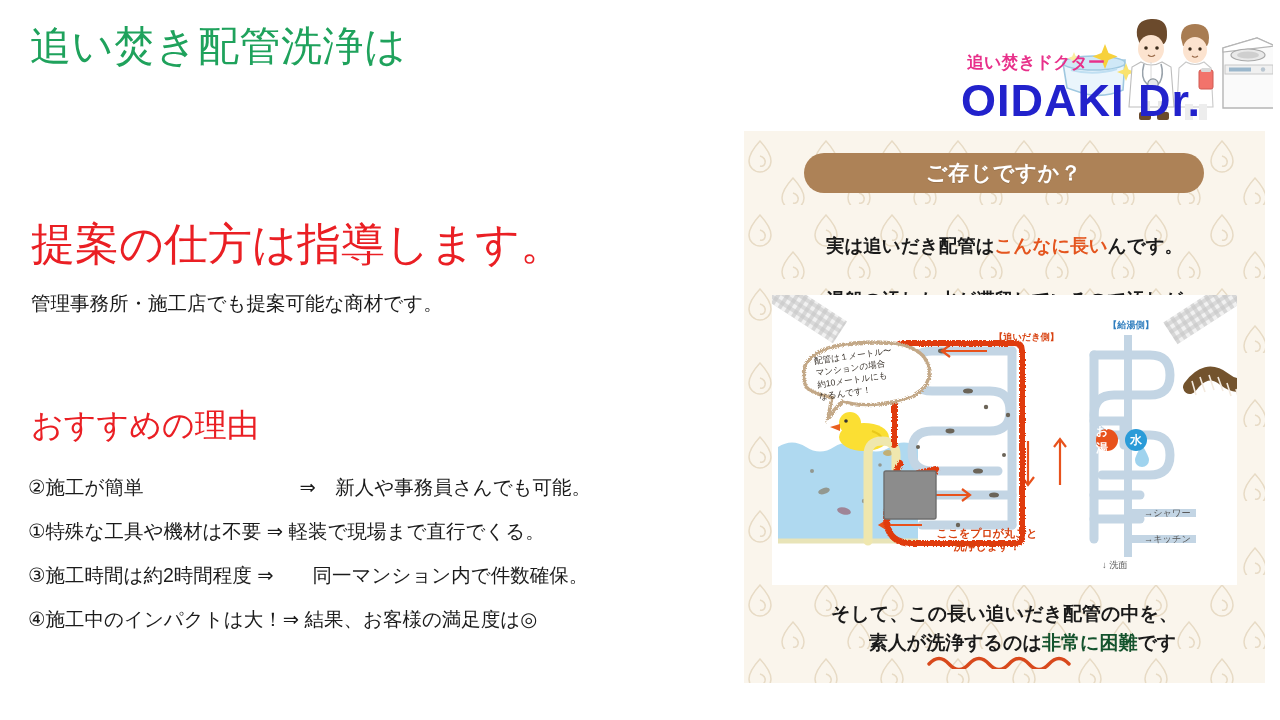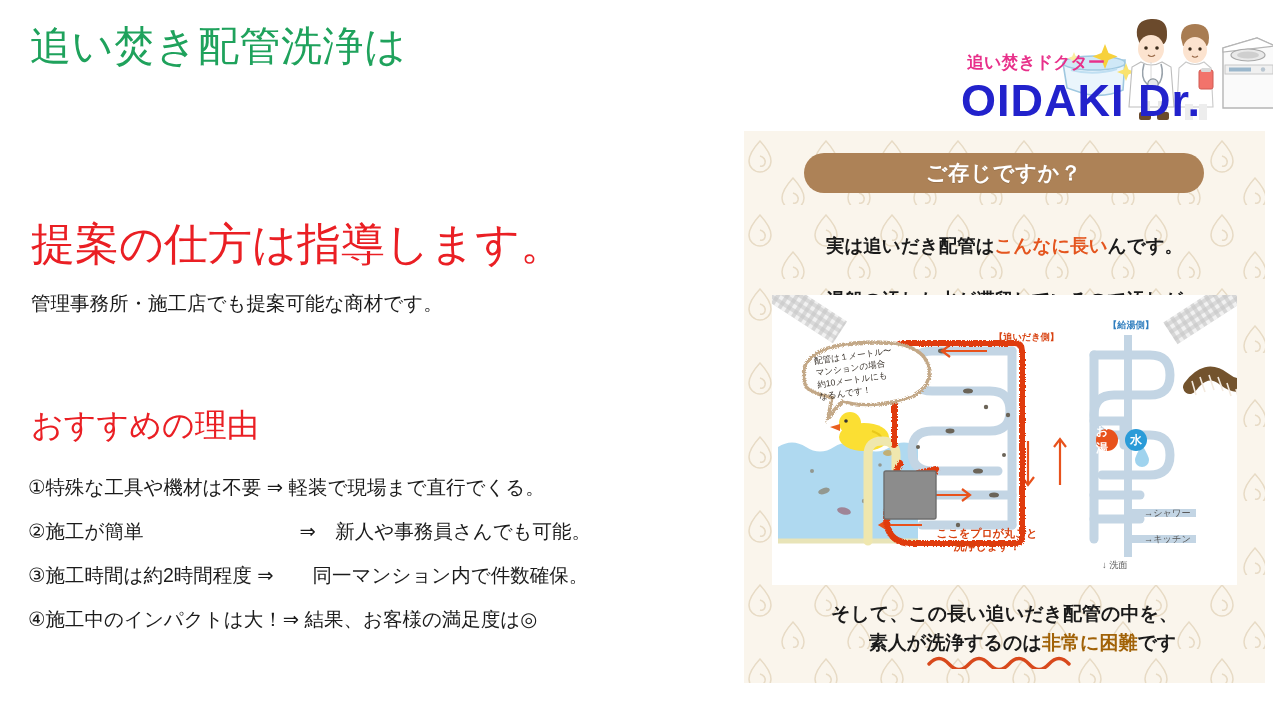--- a/index.html
+++ b/index.html
@@ -78,21 +78,21 @@
   .diagram{
     position:absolute;left:28px;top:164px;width:465px;height:290px;
     background:#ffffff;
   }
 
   .panel-foot{
     position:absolute;left:0;top:468px;width:521px;
     text-align:center;font-size:19px;line-height:29px;
     color:#1a1a1a;font-weight:bold;
   }
-  .panel-foot .orange{color:#a16207;}
+  .panel-foot .orange{color:#14532d;}
   .foot-l2{padding-left:36px;}
   .wavy{position:absolute;left:50%;top:524px;transform:translateX(-50%);}
 
   .dg-label{position:absolute;font-size:9.2px;font-weight:bold;white-space:nowrap;}
   .dg-label.red{color:#D8410F;}
   .dg-label.blue{color:#2E7DBE;}
   .dg-label.gray{color:#555;font-weight:normal;}
   .dg-note{
     position:absolute;font-size:8.6px;color:#3a332c;line-height:12px;
     white-space:pre-line;
@@ -121,22 +121,22 @@
 
     <div class="h-red">提案の仕方は指導します。</div>
 
     <div class="sub2">
       <div>管理事務所・施工店でも提案可能な商材です。</div>
     </div>
 
     <div class="h-red2">おすすめの理由</div>
 
     <div class="reasons">
+      <div class="reason">②施工が簡単　　　　　　　　⇒　新人や事務員さんでも可能。</div>
       <div class="reason">①特殊な工具や機材は不要 ⇒ 軽装で現場まで直行でくる。</div>
-      <div class="reason">②施工が簡単　　　　　　　　⇒　新人や事務員さんでも可能。</div>
       <div class="reason">③施工時間は約2時間程度 ⇒　　同一マンション内で件数確保。</div>
       <div class="reason">④施工中のインパクトは大！⇒ 結果、お客様の満足度は◎</div>
     </div>
   </div>
 
   <div class="logo">
     <svg width="318" height="112" viewBox="0 0 318 112">
 
       <g>
         <path d="M108 55 L170 52 L168 82 Q150 90 130 86 L112 80 Z" fill="#EAF5FC" stroke="#9FC8E0" stroke-width="1.6"></path>

